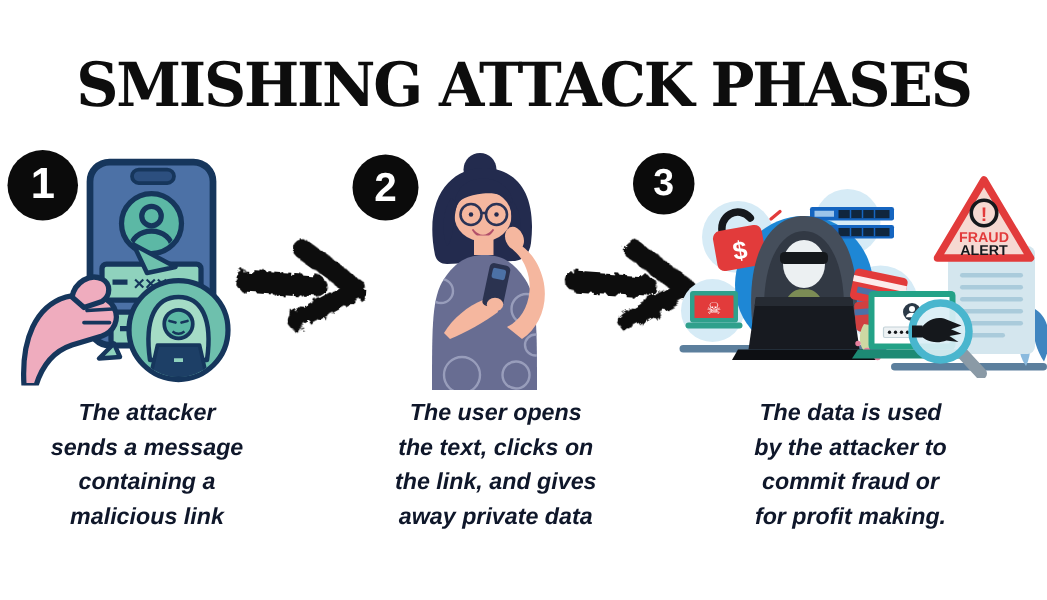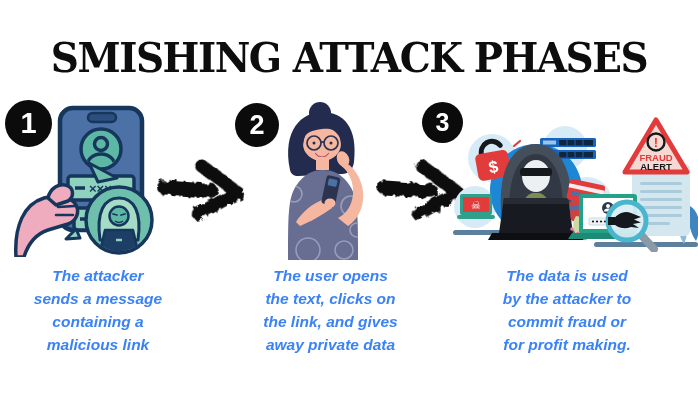--- a/index.html
+++ b/index.html
@@ -15,21 +15,21 @@
   .badge2{left:235px;top:103px;width:44px;height:44px;font-size:27px;}
   .badge3{left:422px;top:102px;width:41px;height:41px;font-size:25px;}
   .illus{position:absolute;}
   .illus1{left:12px;top:102px;width:150px;height:155px;}
   .illus2{left:250px;top:100px;width:150px;height:160px;}
   .illus3{left:448px;top:110px;width:250px;height:142px;}
   .arrow{position:absolute;width:92px;height:66px;}
   .arrow1{left:155px;top:157px;transform:rotate(4deg);}
   .arrow2{left:375px;top:157px;transform:rotate(4deg);}
   .desc{position:absolute;top:264px;white-space:pre-line;text-align:center;
-        font-style:italic;font-weight:700;font-size:15.5px;line-height:23px;color:#3b82f6;}
+        font-style:italic;font-weight:700;font-size:15.5px;line-height:23px;color:#0f172a;}
   .desc1{left:8px;width:180px;}
   .desc2{left:238px;width:185px;}
   .desc3{left:466px;width:202px;}
 </style>
 </head>
 <body>
 
 <div id="stage">
 
   <div class="title">SMISHING ATTACK PHASES</div>

